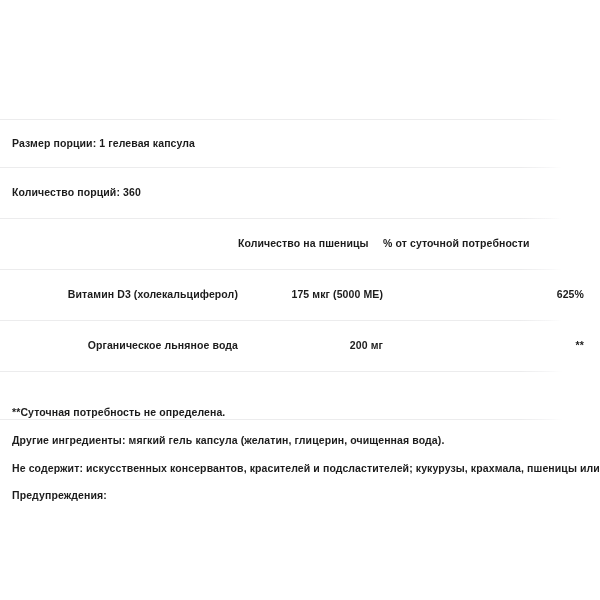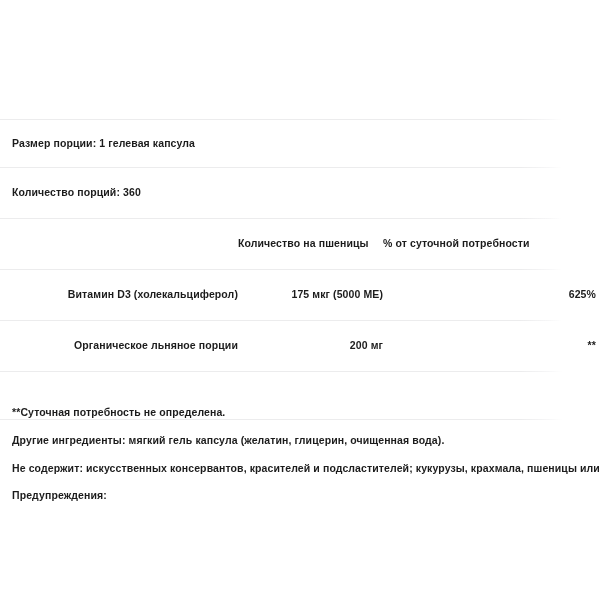--- a/index.html
+++ b/index.html
@@ -31,21 +31,21 @@
                 #ececed 520px,
                 #f6f6f7 548px,
                 #ffffff 562px,
                 #ffffff 600px);
   }
 
   .row {
     position: relative;
     display: flex;
     align-items: center;
-    padding: 0 4px 0 12px;
+    padding: 0 16px 0 12px;
     box-sizing: border-box;
   }
 
   .row-serving   { height: 47px; }
   .row-count     { height: 50px; }
   .row-head      { height: 50px; }
   .row-item      { height: 50px; text-align: right; }
   .row-note      { height: 47px; align-items: flex-end; }
 
   .cell {
@@ -112,21 +112,21 @@
 
   <div class="row row-item">
     <div class="cell col-name">Витамин D3 (холекальциферол)</div>
     <div class="cell col-amt">175 мкг (5000 МЕ)</div>
     <div class="cell col-dv">625%</div>
   </div>
 
   <div class="divider"></div>
 
   <div class="row row-item">
-    <div class="cell col-name">Органическое льняное порции</div>
+    <div class="cell col-name">Органическое льняное вода</div>
     <div class="cell col-amt">200 мг</div>
     <div class="cell col-dv">**</div>
   </div>
 
   <div class="divider"></div>
 
   <div class="row row-note">
     <div class="cell">**Суточная потребность не определена.</div>
   </div>
 

